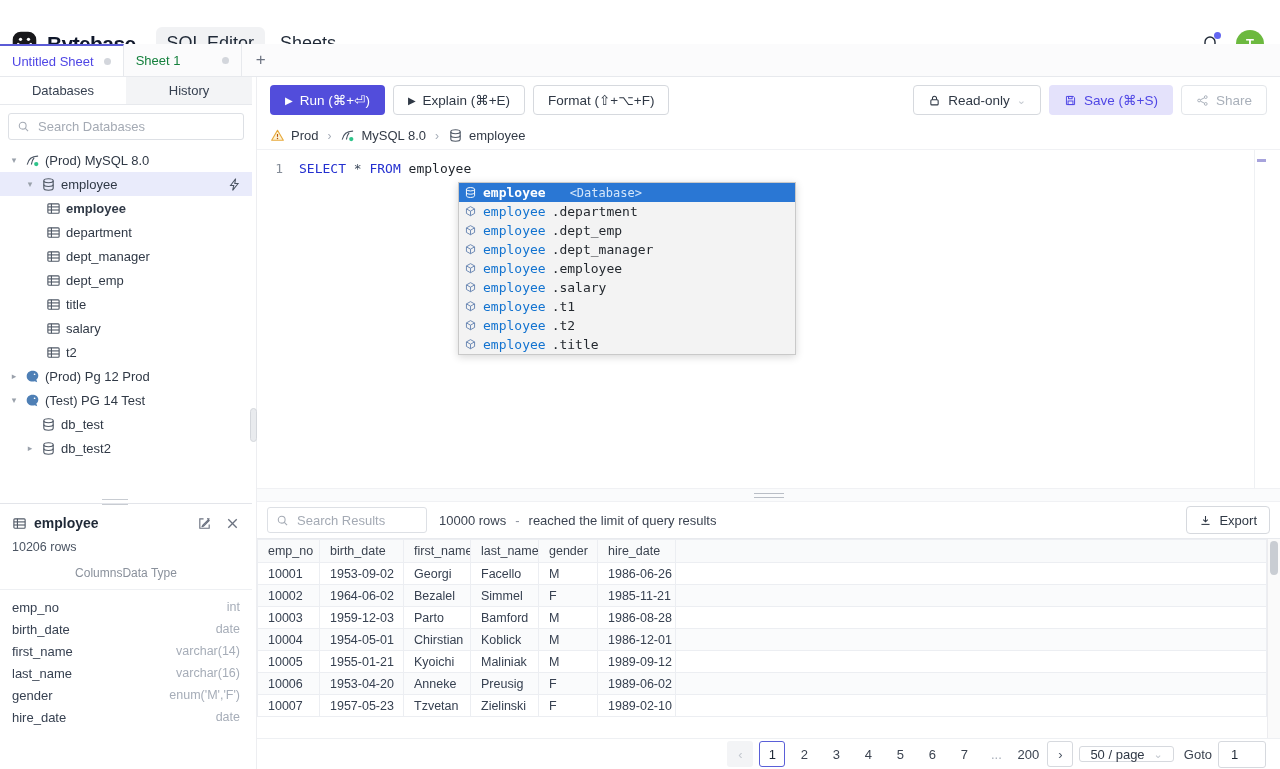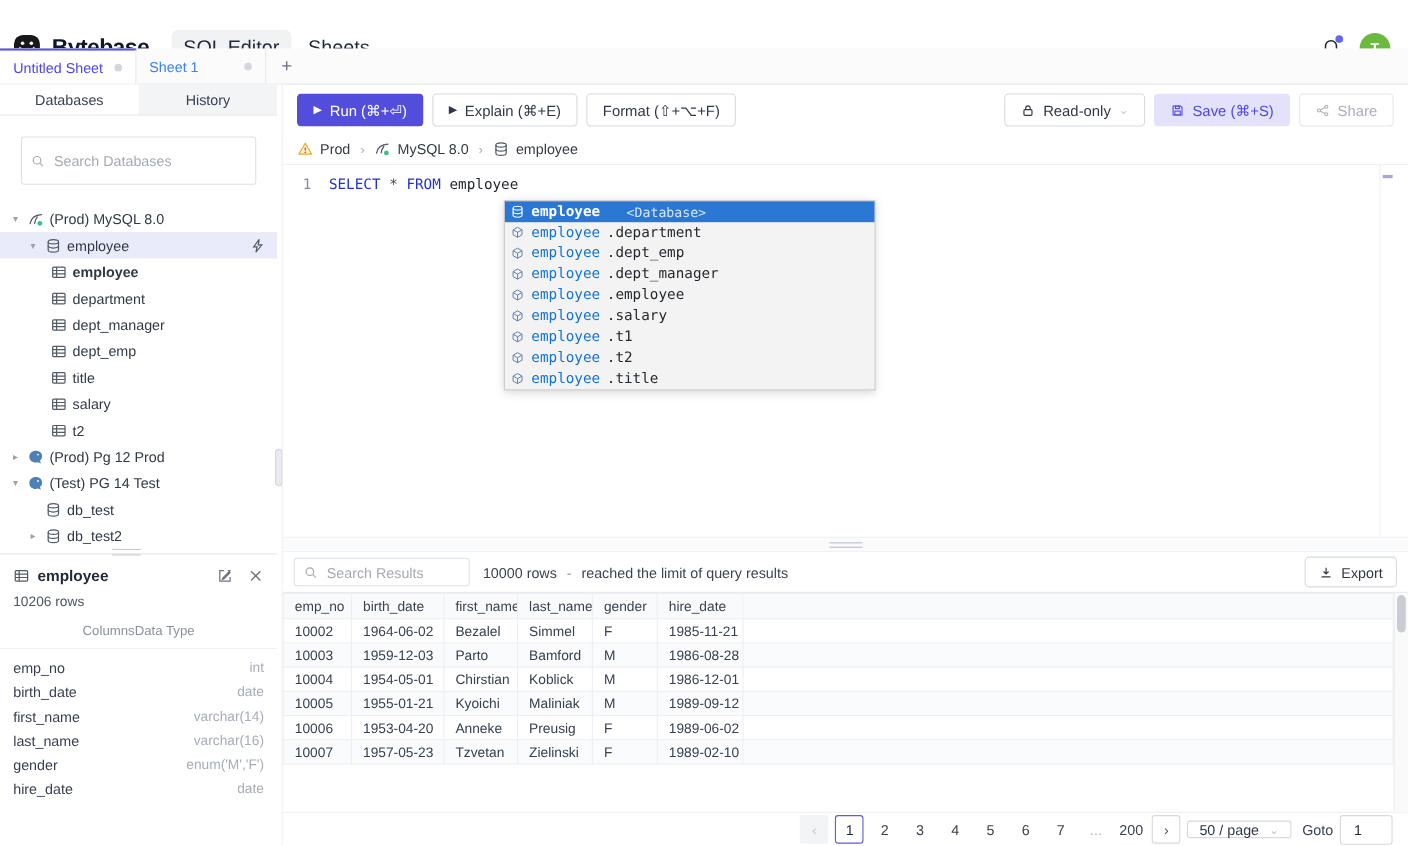--- a/index.html
+++ b/index.html
@@ -21,33 +21,33 @@
   .nav-item.active{background:#f1f2f4;font-weight:500;}
   .header-right{margin-left:auto;display:flex;align-items:center;gap:16px;}
   .bell{position:relative;width:20px;height:20px;color:#1f2937;}
   .bell-dot{position:absolute;top:-2px;right:-1px;width:7px;height:7px;border-radius:50%;background:#6366f1;}
   .avatar{width:28px;height:28px;border-radius:50%;background:#6cb93f;color:#fff;display:flex;
           align-items:center;justify-content:center;font-size:13px;font-weight:700;}
 
   
   .sheet-tabs{position:absolute;top:44px;left:0;right:0;height:33px;background:#fbfbfc;
               border-bottom:1px solid #e7e9ed;display:flex;align-items:stretch;}
-  .sheet-tab{display:flex;align-items:center;gap:10px;padding:0 12px;font-size:13px;color:#3b82f6;
+  .sheet-tab{display:flex;align-items:center;gap:10px;padding:0 12px;font-size:13px;color:#15803d;
              border-right:1px solid #e7e9ed;min-width:118px;cursor:pointer;}
   .sheet-tab.active{background:#fff;color:#4f46e5;border-top:2px solid #5b5bd6;}
   .tab-dot{width:7px;height:7px;border-radius:50%;background:#d3d6dc;margin-left:auto;}
   .add-tab{width:38px;display:flex;align-items:center;justify-content:center;color:#6b7280;
            font-size:17px;cursor:pointer;}
 
   
   .sidebar{position:absolute;top:77px;left:0;width:252px;bottom:0;background:#fff;}
   .sidebar-tabs{display:flex;height:28px;background:#f3f4f6;border-bottom:1px solid #e7e9ed;font-size:13px;}
   .sidebar-tab{flex:1;display:flex;align-items:center;justify-content:center;color:#374151;cursor:pointer;}
   .sidebar-tab.active{background:#fff;font-weight:500;}
-  .search-box{margin:19px;height:44px;border:1px solid #dde0e5;border-radius:3px;display:flex;
+  .search-box{margin:8px;height:27px;border:1px solid #dde0e5;border-radius:3px;display:flex;
               align-items:center;padding:0 8px;gap:6px;color:#a4aab4;background:#fff;}
   .search-box input{border:none;outline:none;flex:1;font-size:13px;font-family:inherit;color:#374151;min-width:0;}
   .search-box input::placeholder{color:#a4aab4;}
   .tree{font-size:13px;color:#303946;}
   .tree-item{height:24px;display:flex;align-items:center;gap:5px;padding-right:10px;cursor:pointer;}
   .caret{width:12px;text-align:center;color:#9aa1ab;font-size:9px;flex:none;}
   .lvl0{padding-left:8px;}.lvl1{padding-left:24px;}.lvl2{padding-left:46px;}
   .tree-item.selected{background:#e9ebfb;}
   .tree-item .bold{font-weight:700;}
   .bolt{margin-left:auto;color:#4b5563;}
@@ -596,20 +596,29 @@
             <th>emp_no</th>
             <th>birth_date</th>
             <th>first_name</th>
             <th>last_name</th>
             <th>gender</th>
             <th>hire_date</th>
             <th></th>
           </tr>
         </thead>
         <tbody>
+            <tr>
+              <td>10001</td>
+              <td>1953-09-02</td>
+              <td>Georgi</td>
+              <td>Facello</td>
+              <td>M</td>
+              <td>1986-06-26</td>
+              <td></td>
+            </tr>
             <tr>
               <td>10002</td>
               <td>1964-06-02</td>
               <td>Bezalel</td>
               <td>Simmel</td>
               <td>F</td>
               <td>1985-11-21</td>
               <td></td>
             </tr>
             <tr>

